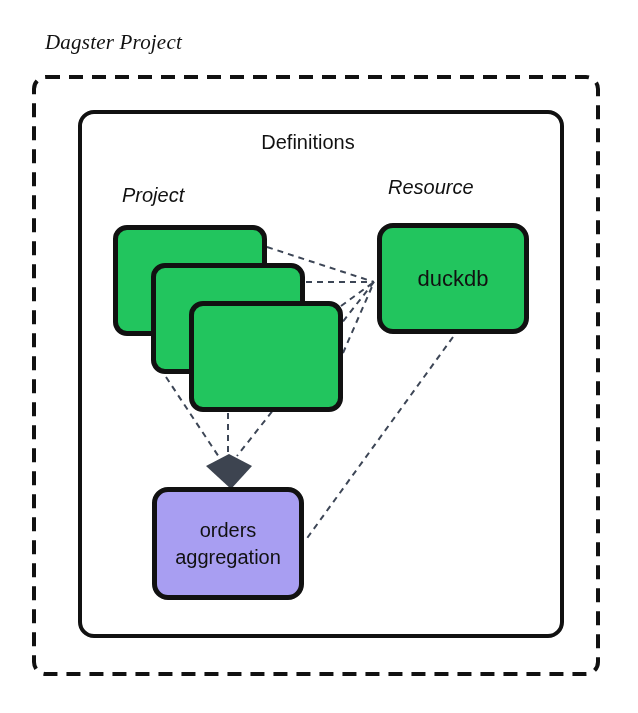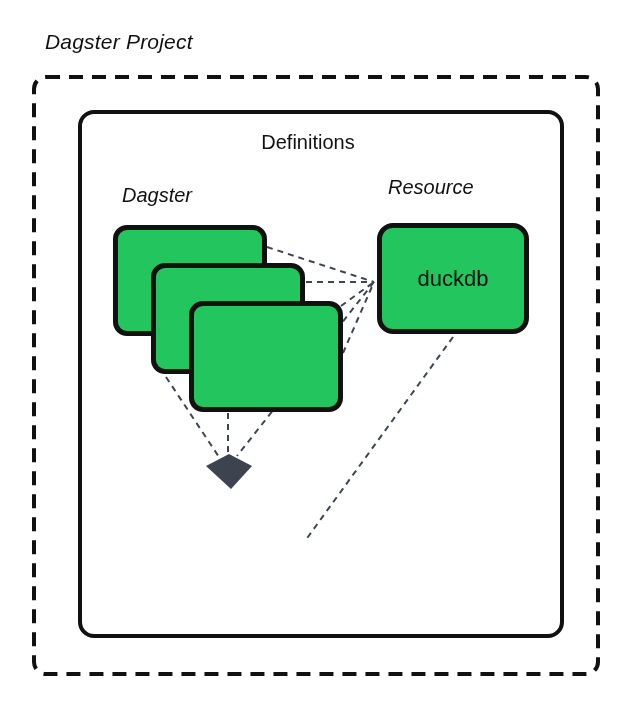--- a/index.html
+++ b/index.html
@@ -22,20 +22,21 @@
 
   .diagram-title {
     position: absolute;
     left: 45px;
     top: 30px;
     font-size: 21px;
     font-style: italic;
     font-weight: 500;
     letter-spacing: 0.2px;
     z-index: 2;
+    font-family: Liberation Serif, serif;
   }
 
   svg.edge-layer {
     position: absolute;
     left: 0; top: 0;
     width: 638px; height: 713px;
     z-index: 1;
     pointer-events: none;
   }
   .outer-rect {
@@ -147,26 +148,29 @@
 
     <line class="edge" x1="453" y1="337" x2="305" y2="541"></line>
 
     <polygon class="arrowhead" points="206,466 229,454 252,466 231,489"></polygon>
   </svg>
 
   <div class="definitions-box"></div>
 
   <div class="definitions-label">Definitions</div>
 
-  <div class="group-label assets-label">Dagster</div>
+  <div class="group-label assets-label">Project</div>
 
   <div class="group-label resource-label">Resource</div>
 
   <div class="node asset-card c1"></div>
   <div class="node asset-card c2"></div>
   <div class="node asset-card c3"></div>
 
   <div class="node labelled-node duckdb-node">
     <span>duckdb</span>
   </div>
 
+  <div class="node labelled-node orders-node">
+    <span>orders aggregation</span>
+  </div>
 
 </div>
 
 </body></html>

